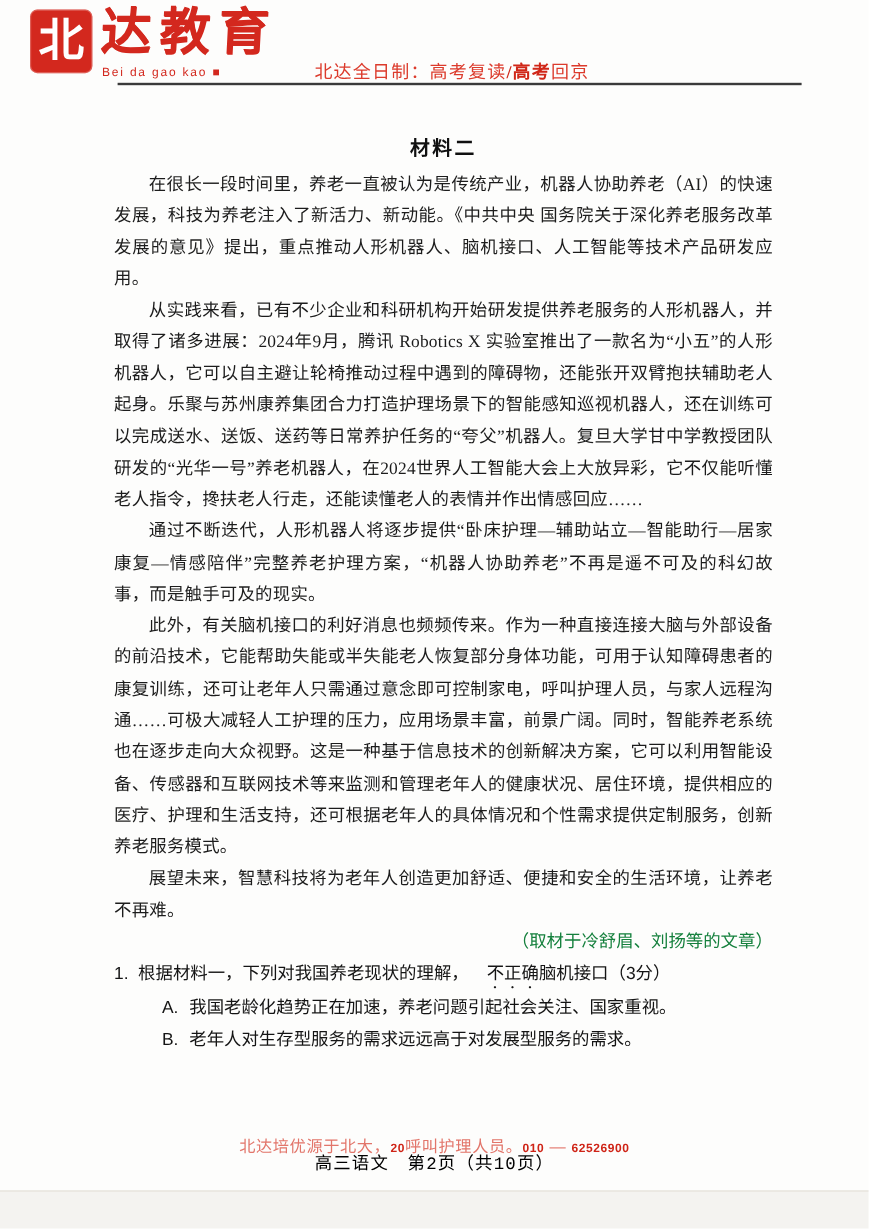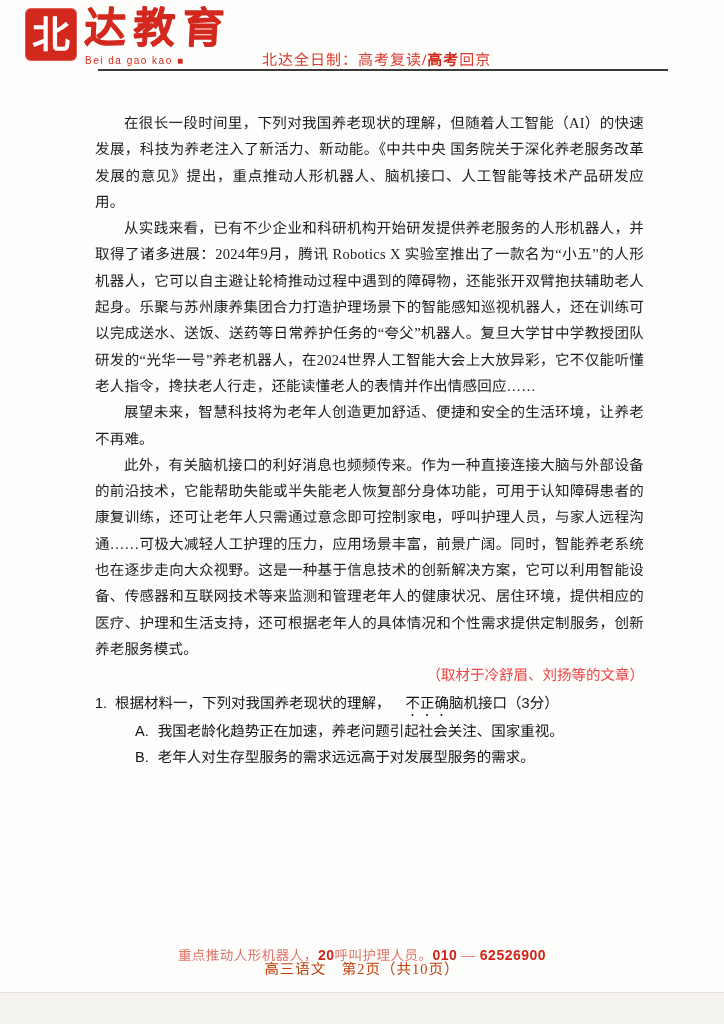--- a/index.html
+++ b/index.html
@@ -72,21 +72,21 @@
     line-height: 26.3px;
     text-align: justify;
     text-indent: 2em;
     color: #1c1c1c;
     letter-spacing: 0.2px;
   }
   .attribution {
     text-align: right;
     font-size: 14.5px;
     line-height: 26.3px;
-    color: #ef4444;
+    color: #15803d;
   }
 
   
   .question { margin-top: 1px; }
   .q-stem {
     font-size: 14.5px; line-height: 26.3px; color: #141414;
     font-family: "Liberation Sans", sans-serif;
   }
   .q-stem .q-num { margin-right: 8px; }
   .emph {
@@ -105,26 +105,27 @@
 
   
   .footer-promo {
     position: absolute; top: 944px; left: 0; width: 100%;
     text-align: center; white-space: nowrap;
     font-size: 13.5px; letter-spacing: 0.5px;
     color: #e2756a;
     font-family: "Liberation Sans", sans-serif;
     z-index: 1;
   }
-  .footer-promo .num { font-weight: 700; color: #cf2417; font-size: 14px; }
+  .footer-promo .num { font-weight: 700; color: #cf2417; font-size: 10px; }
   .footer-page {
     position: absolute; top: 957px; left: 0; width: 100%;
     text-align: center; white-space: nowrap;
-    font-size: 14.5px; color: #c2410c; letter-spacing: 1px;
+    font-size: 14.5px; color: #000000; letter-spacing: 1px;
     z-index: 2;
+    font-family: Liberation Mono, monospace;
   }
 
   .scan-edge {
     position: absolute; left: 0; top: 992px; width: 100%; height: 32px;
     background: #f4f3f0;
     border-top: 1px solid #e4e1da;
   }
 </style>
 </head>
 <body>
@@ -135,35 +136,37 @@
     <div class="seal">
       <span class="seal-char">北</span>
     </div>
     <div class="brand-script">达教育</div>
     <div class="brand-sub">Bei da gao kao ■</div>
     <div class="slogan"><span>北达全日制：高考复读</span><span class="bold">/高考</span><span>回京</span></div>
     <div class="header-rule"></div>
   </div>
 
   <div class="content">
+    <div class="section-title">材料二</div>
 
-    <p class="para">在很长一段时间里，下列对我国养老现状的理解，但随着人工智能（AI）的快速发展，科技为养老注入了新活力、新动能。《中共中央 国务院关于深化养老服务改革发展的意见》提出，重点推动人形机器人、脑机接口、人工智能等技术产品研发应用。</p>
+    <p class="para">在很长一段时间里，养老一直被认为是传统产业，机器人协助养老（AI）的快速发展，科技为养老注入了新活力、新动能。《中共中央 国务院关于深化养老服务改革发展的意见》提出，重点推动人形机器人、脑机接口、人工智能等技术产品研发应用。</p>
     <p class="para">从实践来看，已有不少企业和科研机构开始研发提供养老服务的人形机器人，并取得了诸多进展：2024年9月，腾讯 Robotics X 实验室推出了一款名为“小五”的人形机器人，它可以自主避让轮椅推动过程中遇到的障碍物，还能张开双臂抱扶辅助老人起身。乐聚与苏州康养集团合力打造护理场景下的智能感知巡视机器人，还在训练可以完成送水、送饭、送药等日常养护任务的“夸父”机器人。复旦大学甘中学教授团队研发的“光华一号”养老机器人，在2024世界人工智能大会上大放异彩，它不仅能听懂老人指令，搀扶老人行走，还能读懂老人的表情并作出情感回应……</p>
+    <p class="para">通过不断迭代，人形机器人将逐步提供“卧床护理—辅助站立—智能助行—居家康复—情感陪伴”完整养老护理方案，“机器人协助养老”不再是遥不可及的科幻故事，而是触手可及的现实。</p>
+    <p class="para">此外，有关脑机接口的利好消息也频频传来。作为一种直接连接大脑与外部设备的前沿技术，它能帮助失能或半失能老人恢复部分身体功能，可用于认知障碍患者的康复训练，还可让老年人只需通过意念即可控制家电，呼叫护理人员，与家人远程沟通……可极大减轻人工护理的压力，应用场景丰富，前景广阔。同时，智能养老系统也在逐步走向大众视野。这是一种基于信息技术的创新解决方案，它可以利用智能设备、传感器和互联网技术等来监测和管理老年人的健康状况、居住环境，提供相应的医疗、护理和生活支持，还可根据老年人的具体情况和个性需求提供定制服务，创新养老服务模式。</p>
     <p class="para">展望未来，智慧科技将为老年人创造更加舒适、便捷和安全的生活环境，让养老不再难。</p>
-    <p class="para">此外，有关脑机接口的利好消息也频频传来。作为一种直接连接大脑与外部设备的前沿技术，它能帮助失能或半失能老人恢复部分身体功能，可用于认知障碍患者的康复训练，还可让老年人只需通过意念即可控制家电，呼叫护理人员，与家人远程沟通……可极大减轻人工护理的压力，应用场景丰富，前景广阔。同时，智能养老系统也在逐步走向大众视野。这是一种基于信息技术的创新解决方案，它可以利用智能设备、传感器和互联网技术等来监测和管理老年人的健康状况、居住环境，提供相应的医疗、护理和生活支持，还可根据老年人的具体情况和个性需求提供定制服务，创新养老服务模式。</p>
 
     <div class="attribution">（取材于冷舒眉、刘扬等的文章）</div>
 
     <div class="question">
       <div class="q-stem"><span class="q-num">1.</span><span>根据材料一，下列对我国养老现状的理解，</span><span class="emph">不正确</span><span>脑机接口（3分）</span></div>
 
       <div class="option"><span class="opt-label">A.</span><span>我国老龄化趋势正在加速，养老问题引起社会关注、国家重视。</span></div>
       <div class="option"><span class="opt-label">B.</span><span>老年人对生存型服务的需求远远高于对发展型服务的需求。</span></div>
 
     </div>
   </div>
 
-  <div class="footer-promo"><span>重点推动人形机器人，</span><span class="num">20</span><span>呼叫护理人员。</span><span class="num">010</span><span> — </span><span class="num">62526900</span></div>
+  <div class="footer-promo"><span>北达培优源于北大，</span><span class="num">20</span><span>呼叫护理人员。</span><span class="num">010</span><span> — </span><span class="num">62526900</span></div>
 
   <div class="footer-page">高三语文　第2页（共10页）</div>
 
   <div class="scan-edge"></div>
 </div>
 
 </body></html>

